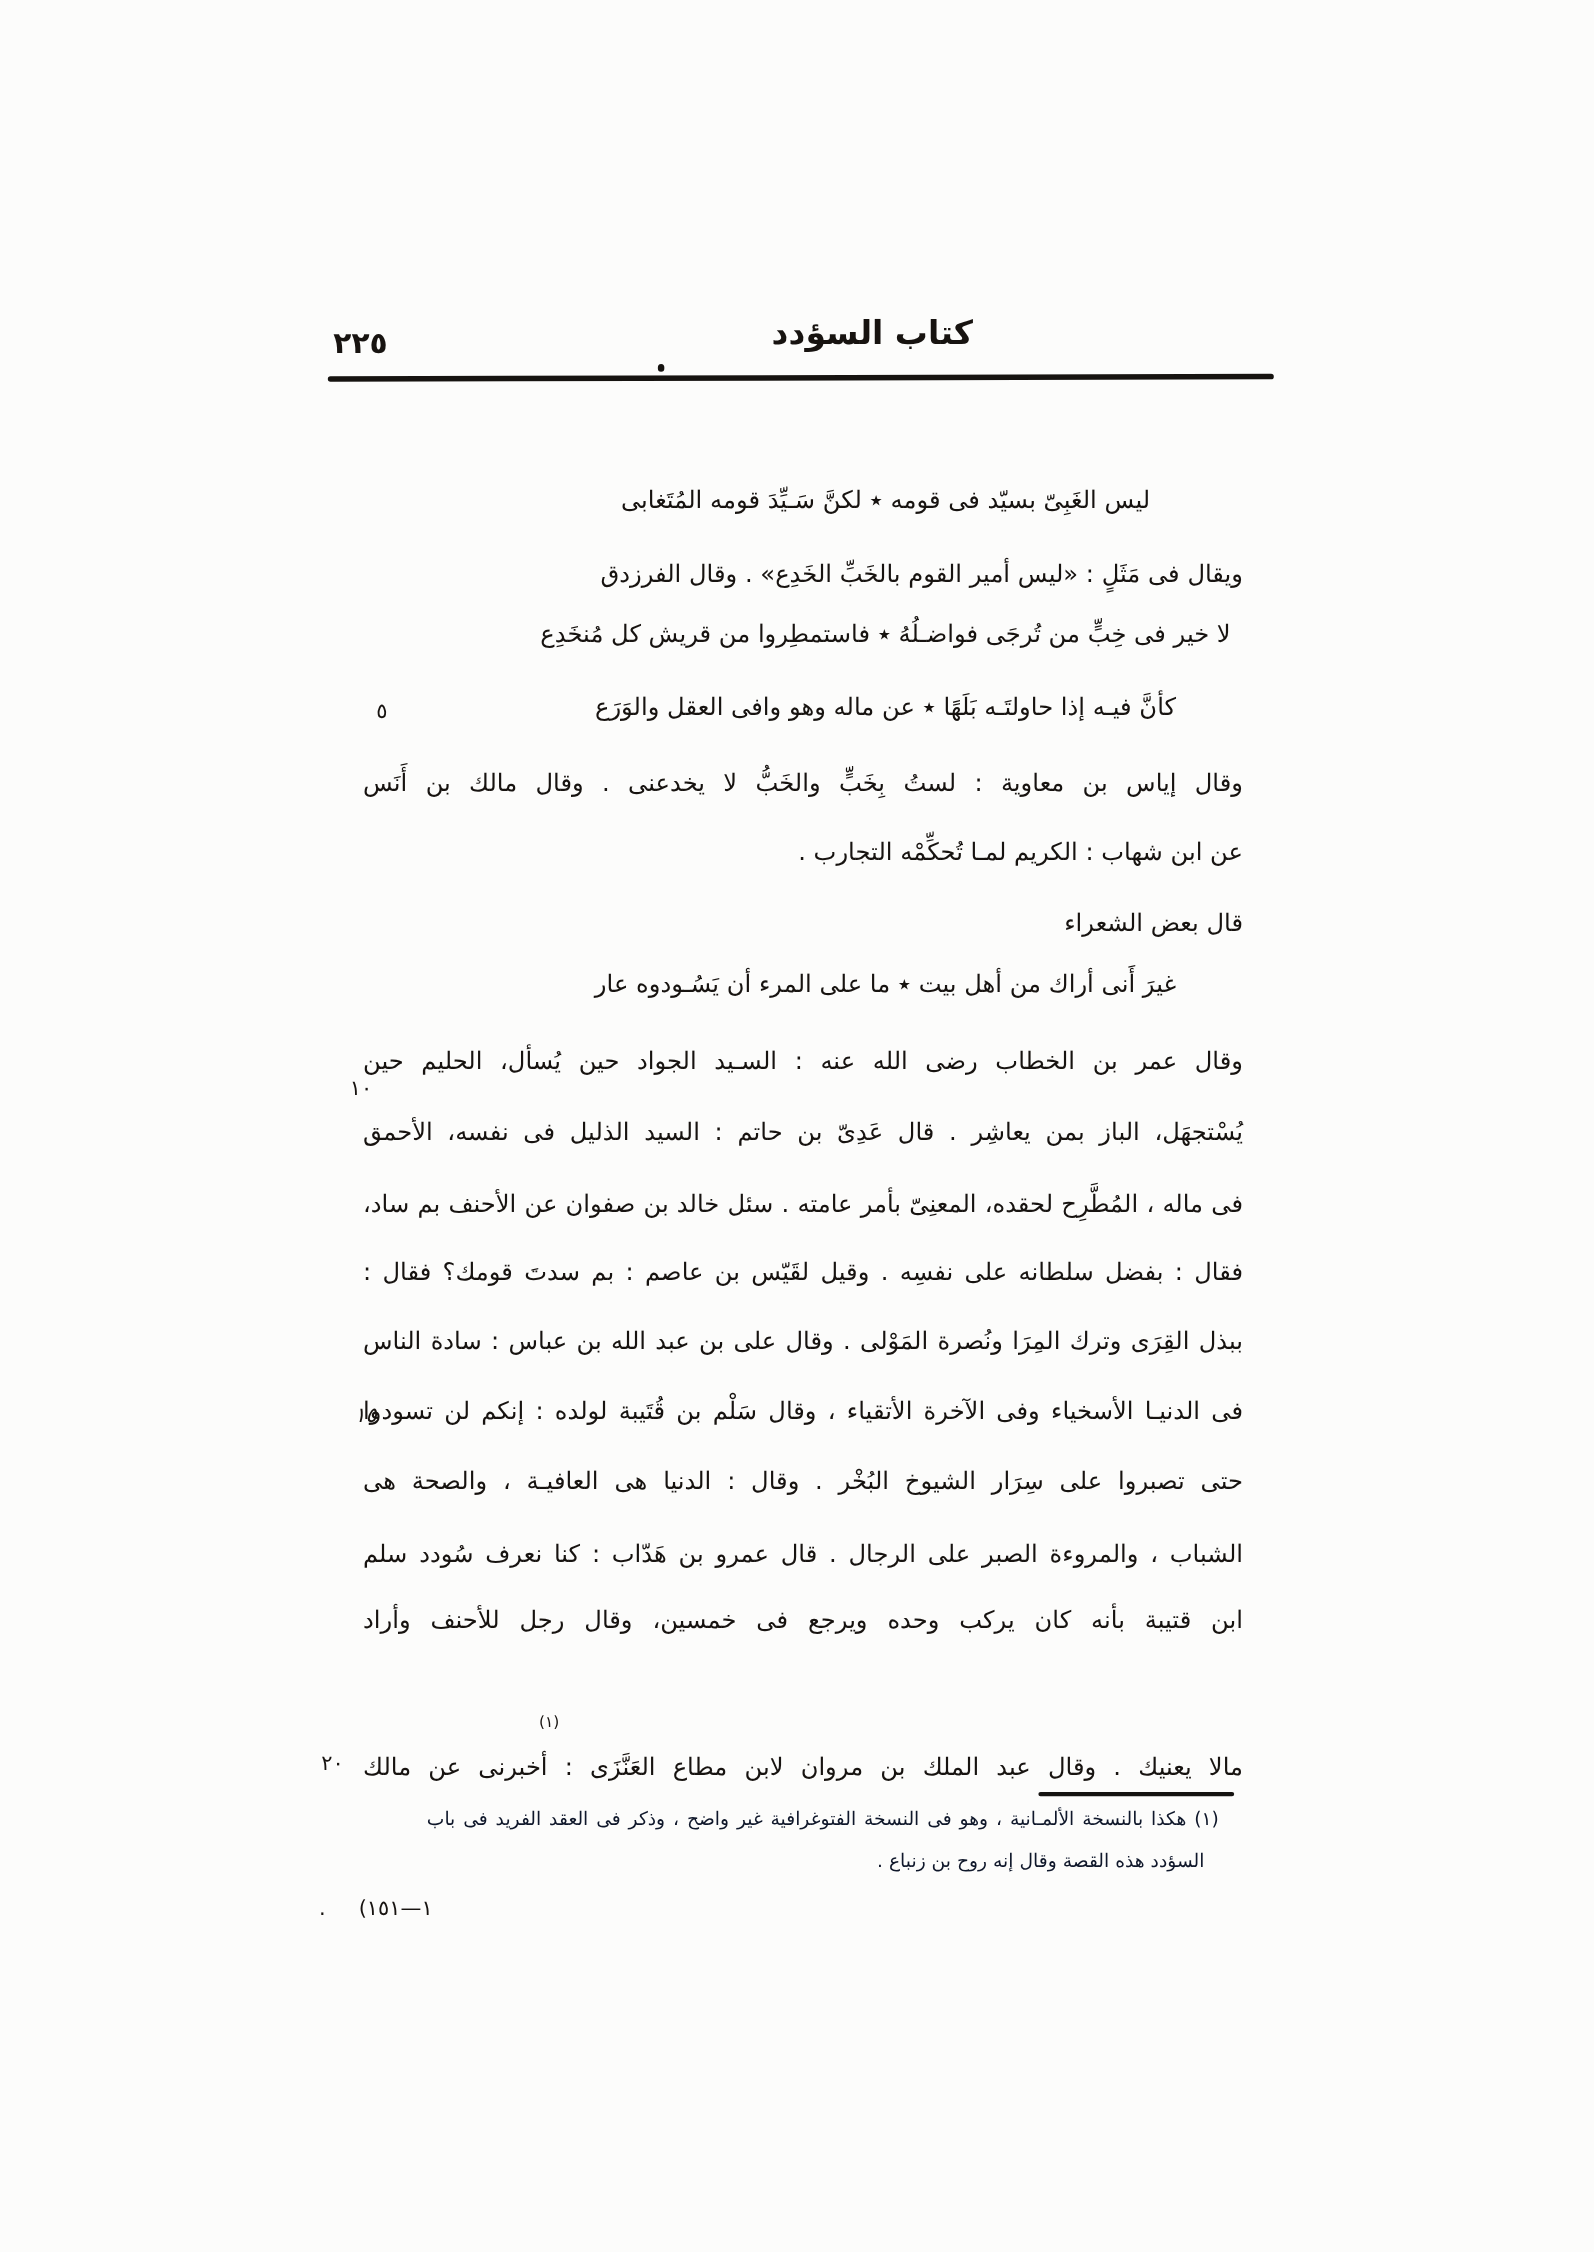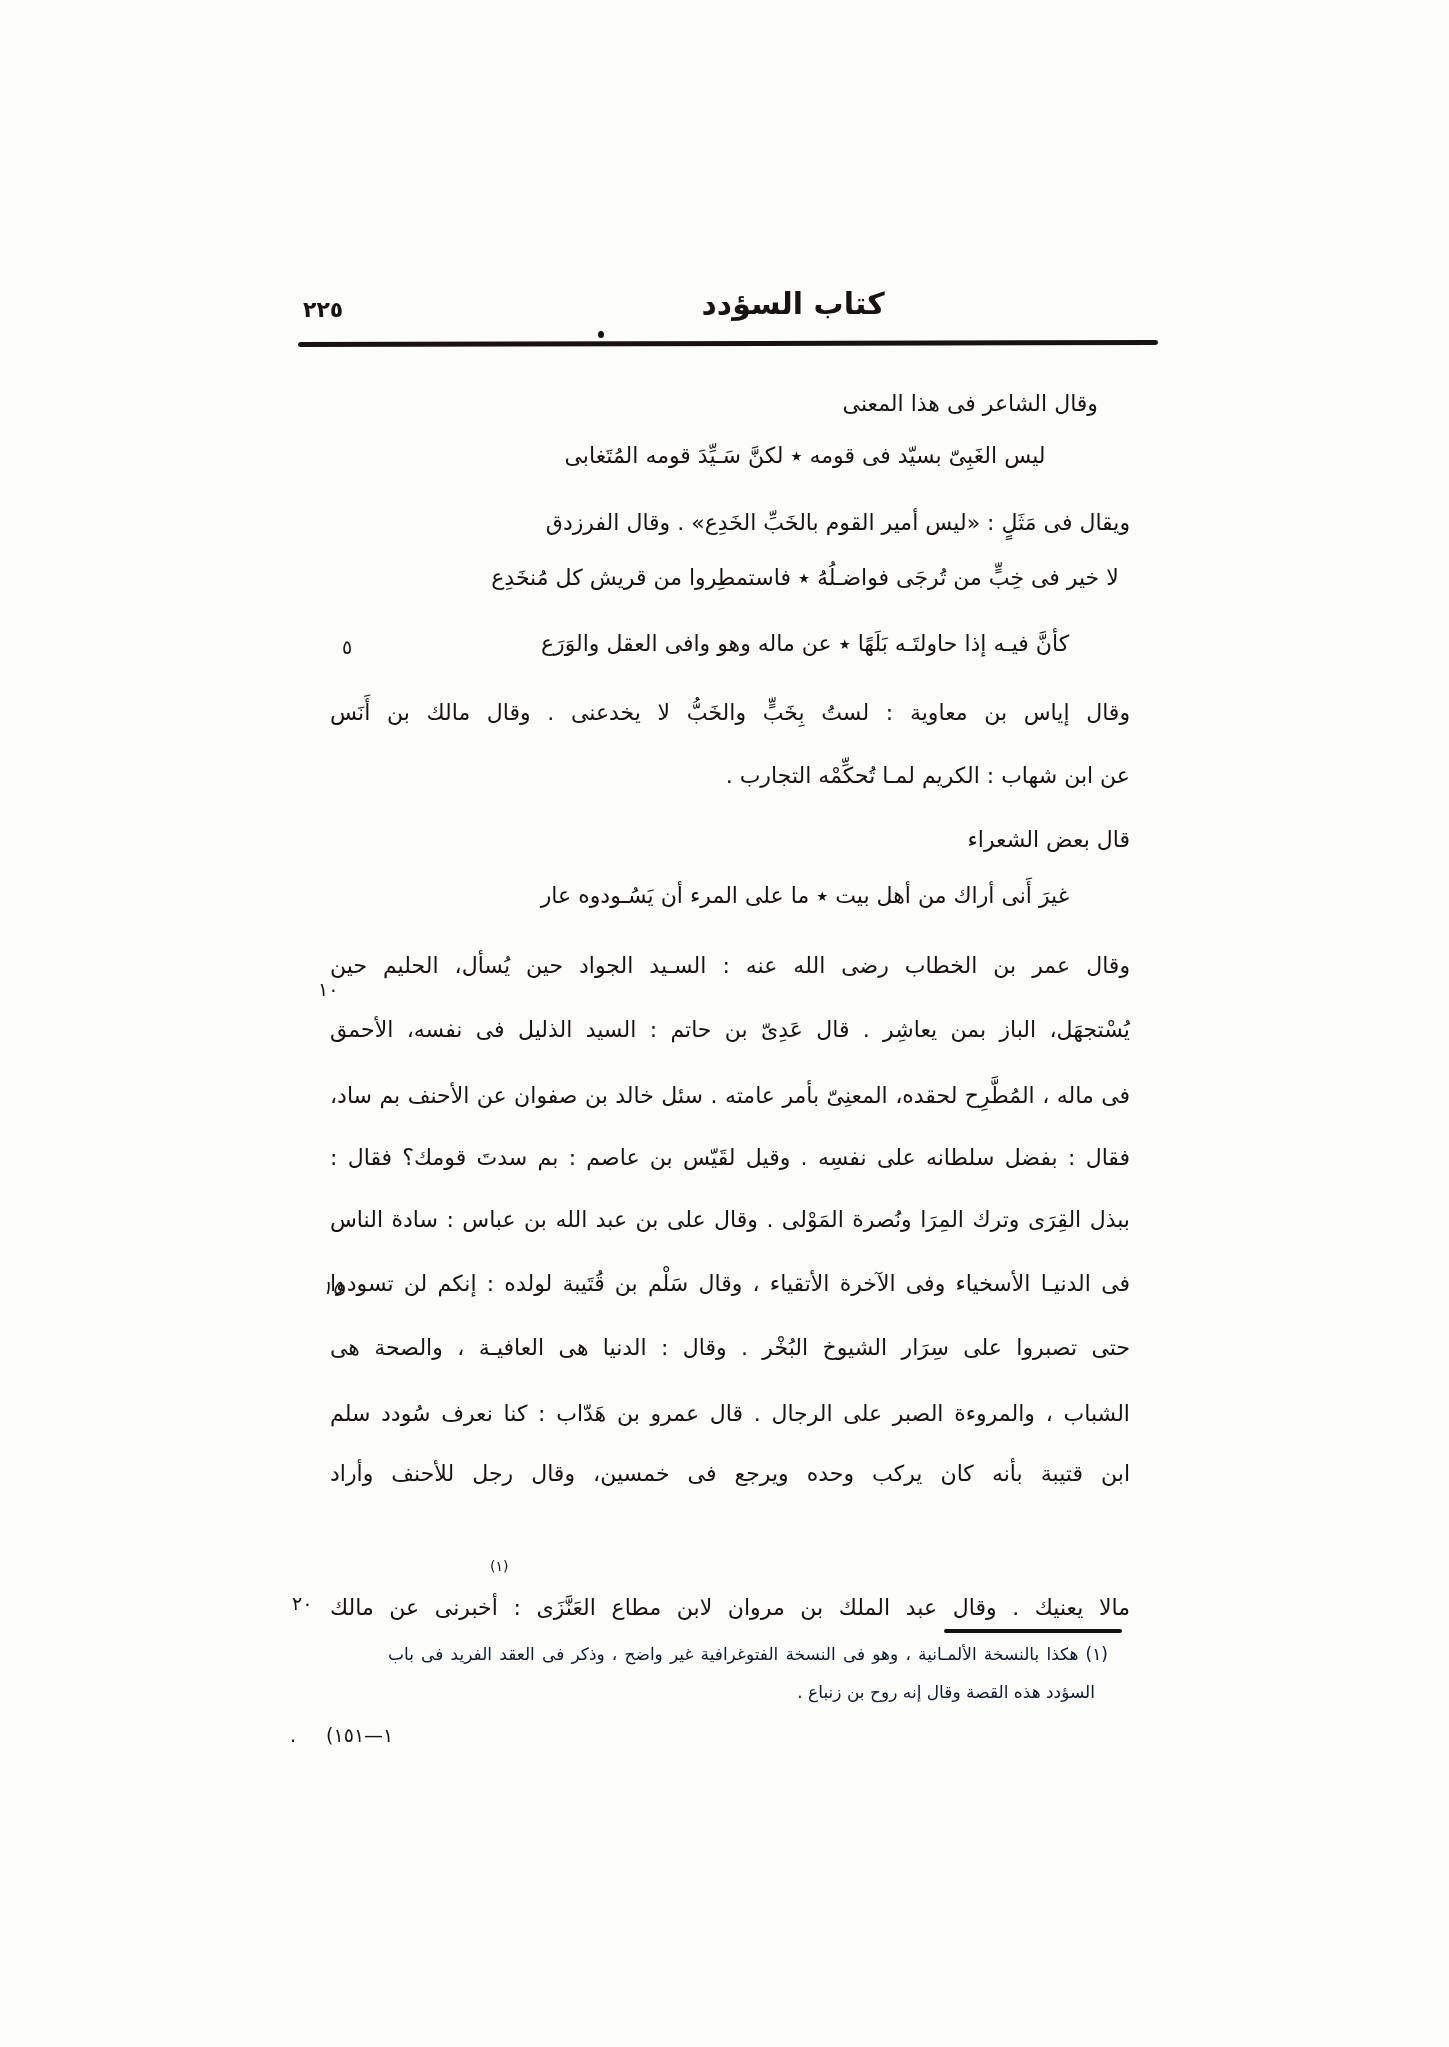--- a/index.html
+++ b/index.html
@@ -24,21 +24,21 @@
     text-align: center;
     font-size: 30px;
     font-weight: bold;
     direction: rtl;
     white-space: nowrap;
   }
   .pagenum {
     position: absolute;
     left: 303px;
     top: 297px;
-    font-size: 22px;
+    font-size: 27px;
     font-weight: bold;
     letter-spacing: 1px;
   }
   .rule {
     position: absolute;
     left: 298px;
     top: 341px;
     width: 860px;
     height: 5px;
     background: #161310;
@@ -125,21 +125,20 @@
 <body>
 
 <div class="page">
 
   <div class="title">كتاب السؤدد</div>
   <div class="pagenum">٢٢٥</div>
   <div class="rule"></div>
   <div class="rule-dot"></div>
 
   <div class="text-block">
-    <div class="line r" style="top:386px; padding-right:32px;">وقال الشاعر فى هذا المعنى</div>
     <div class="line c" style="top:438px;">ليس الغَبِىّ بسيّد فى قومه ٭ لكنَّ سَـيِّدَ قومه المُتَغابى</div>
     <div class="line r" style="top:505px;">ويقال فى مَثَلٍ : «ليس أمير القوم بالخَبِّ الخَدِع» . وقال الفرزدق</div>
     <div class="line c" style="top:560px;">لا خير فى خِبٍّ من تُرجَى فواضـلُهُ ٭ فاستمطِروا من قريش كل مُنخَدِع</div>
     <div class="line c" style="top:626px;">كأنَّ فيـه إذا حاولتَـه بَلَهًا ٭ عن ماله وهو وافى العقل والوَرَع</div>
     <div class="line j" style="top:695px;">وقال إياس بن معاوية : لستُ بِخَبٍّ والخَبُّ لا يخدعنى . وقال مالك بن أَنَس</div>
     <div class="line r" style="top:758px;">عن ابن شهاب : الكريم لمـا تُحكِّمْه التجارب .</div>
     <div class="line r" style="top:822px;">قال بعض الشعراء</div>
     <div class="line c" style="top:878px;">غيرَ أَنى أراك من أهل بيت ٭ ما على المرء أن يَسُـودوه عار</div>
     <div class="line j" style="top:948px;">وقال عمر بن الخطاب رضى الله عنه : السـيد الجواد حين يُسأل، الحليم حين</div>
     <div class="line j" style="top:1012px;">يُسْتجهَل، الباز بمن يعاشِر . قال عَدِىّ بن حاتم : السيد الذليل فى نفسه، الأحمق</div>

